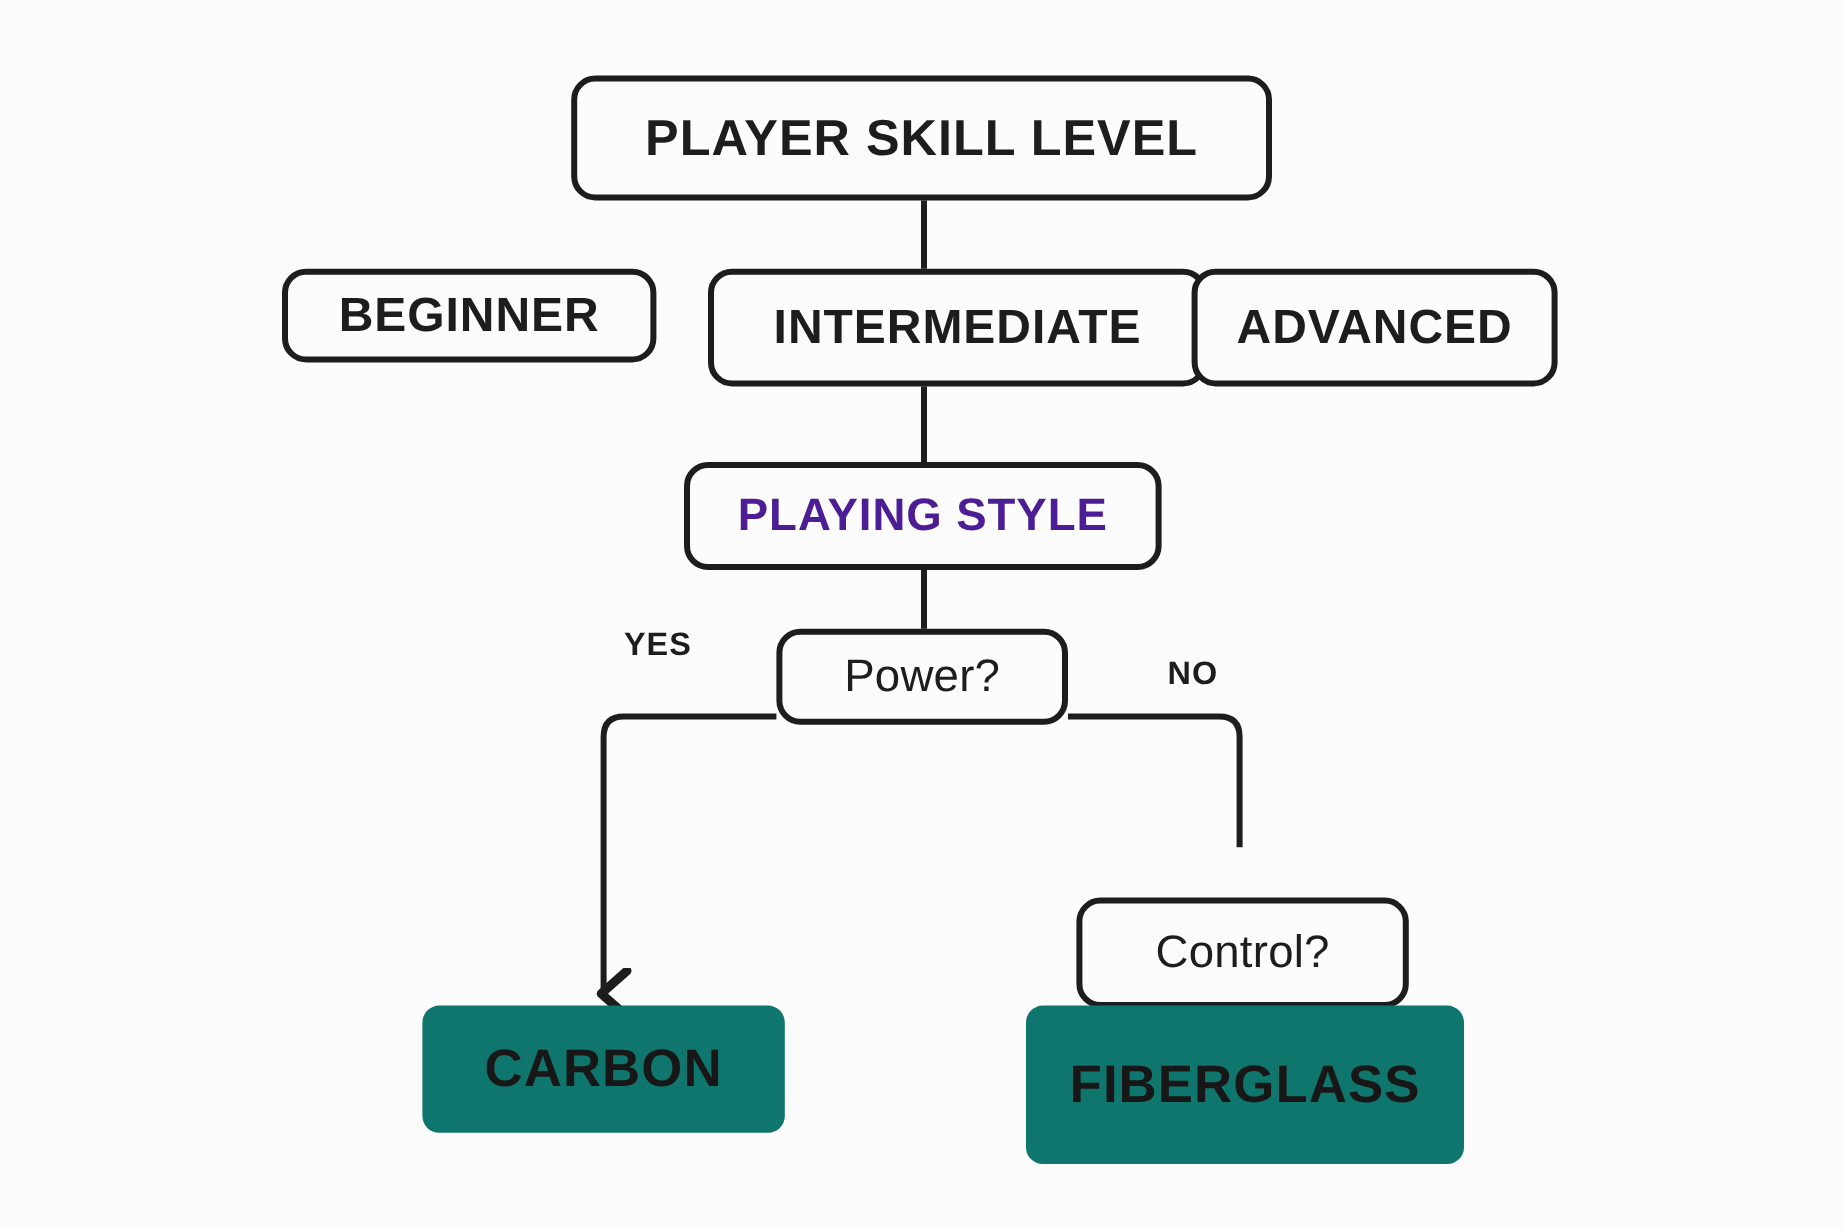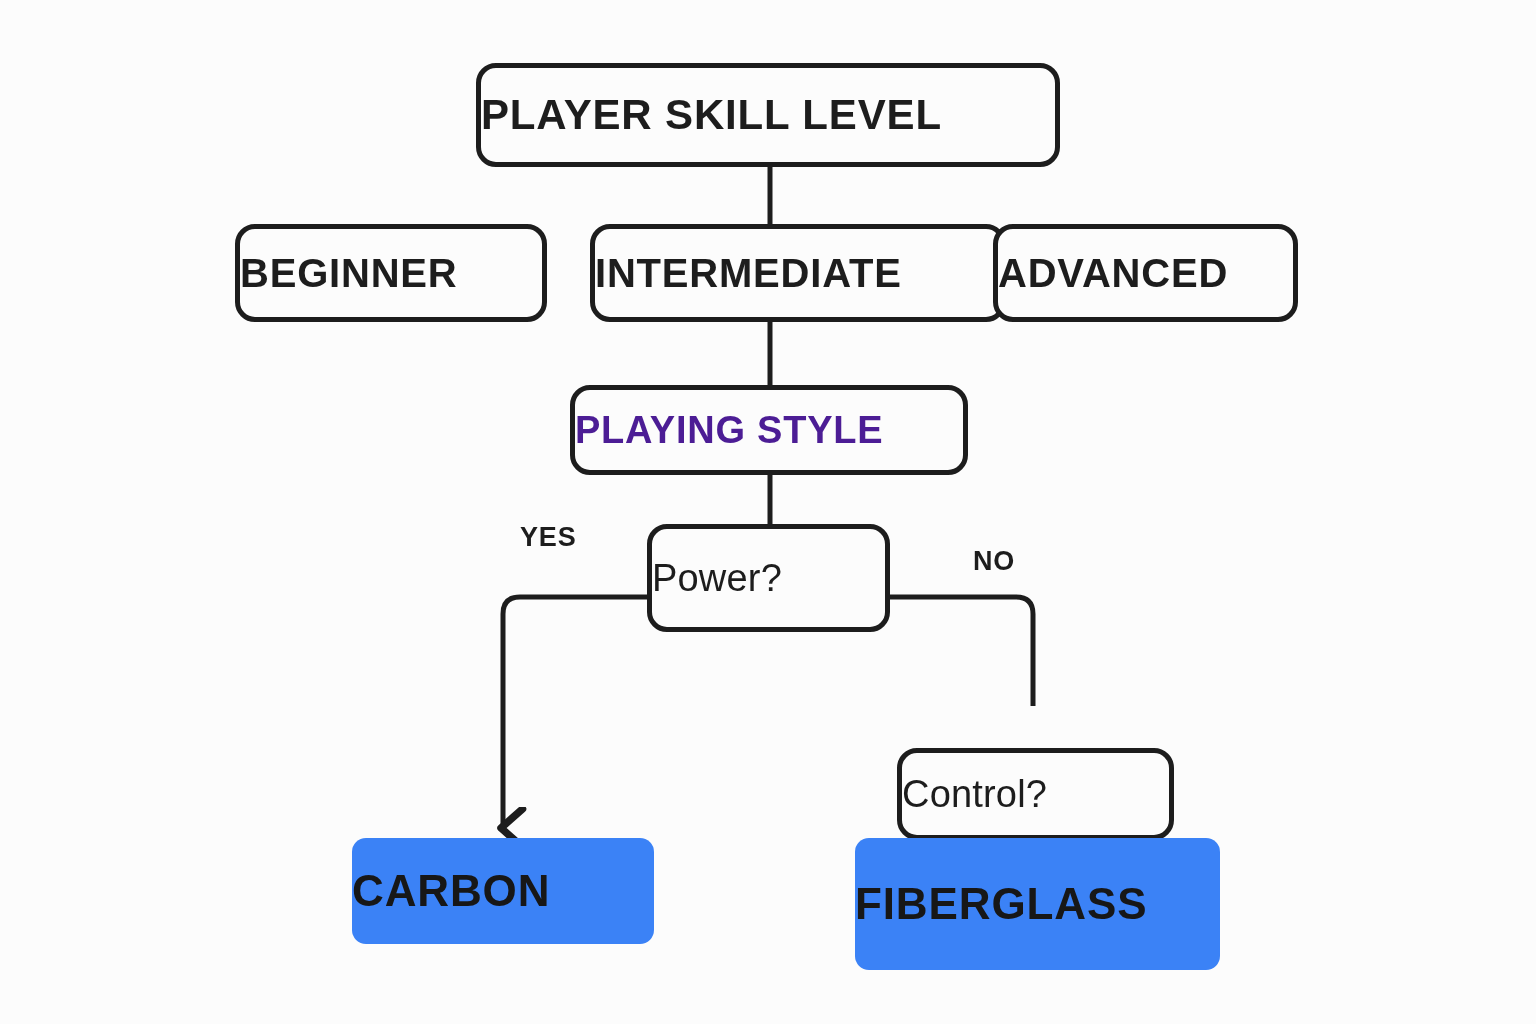--- a/index.html
+++ b/index.html
@@ -22,33 +22,33 @@
     top: 0;
     width: 1536px;
     height: 1024px;
     pointer-events: none;
   }
   .node {
     position: absolute;
     box-sizing: border-box;
     display: flex;
     align-items: center;
-    justify-content: flex-start;
+    justify-content: center;
     text-align: center;
     line-height: 1;
     z-index: 2;
   }
   .node-outline {
     background: #fcfcfc;
     border: 5px solid #1d1d1d;
     border-radius: 20px;
     color: #1d1d1d;
   }
   .node-filled {
-    background: #3b82f6;
+    background: #0f766e;
     border: none;
     border-radius: 14px;
     color: #171717;
   }
   .cap-bold {
     font-weight: 700;
     letter-spacing: 0.02em;
     text-transform: uppercase;
   }
   .mixed {
@@ -64,25 +64,25 @@
     font-weight: 700;
     font-size: 27px;
     letter-spacing: 0.03em;
     color: #1d1d1d;
     z-index: 3;
     white-space: nowrap;
   }
 
   
   #n-root      { left: 476px;  top: 63px;  width: 584px; height: 104px; font-size: 42px; }
-  #n-beginner  { left: 235px;  top: 224px; width: 312px; height: 98px;  font-size: 40px; }
+  #n-beginner  { left: 235px;  top: 224px; width: 312px; height: 78px;  font-size: 40px; }
   #n-inter     { left: 590px;  top: 224px; width: 416px; height: 98px;  font-size: 40px; }
   #n-advanced  { left: 993px;  top: 224px; width: 305px; height: 98px;  font-size: 40px; }
   #n-style     { left: 570px;  top: 385px; width: 398px; height: 90px;  font-size: 38px; }
-  #n-power     { left: 647px;  top: 524px; width: 243px; height: 108px;  font-size: 38px; }
+  #n-power     { left: 647px;  top: 524px; width: 243px; height: 80px;  font-size: 38px; }
   #n-control   { left: 897px;  top: 748px; width: 277px; height: 92px;  font-size: 38px; }
   #n-carbon    { left: 352px;  top: 838px; width: 302px; height: 106px; font-size: 44px; }
   #n-fiber     { left: 855px;  top: 838px; width: 365px; height: 132px; font-size: 44px; }
 
   #lbl-yes { left: 520px; top: 522px; }
   #lbl-no  { left: 973px; top: 546px; }
 </style>
 </head>
 <body>
 

